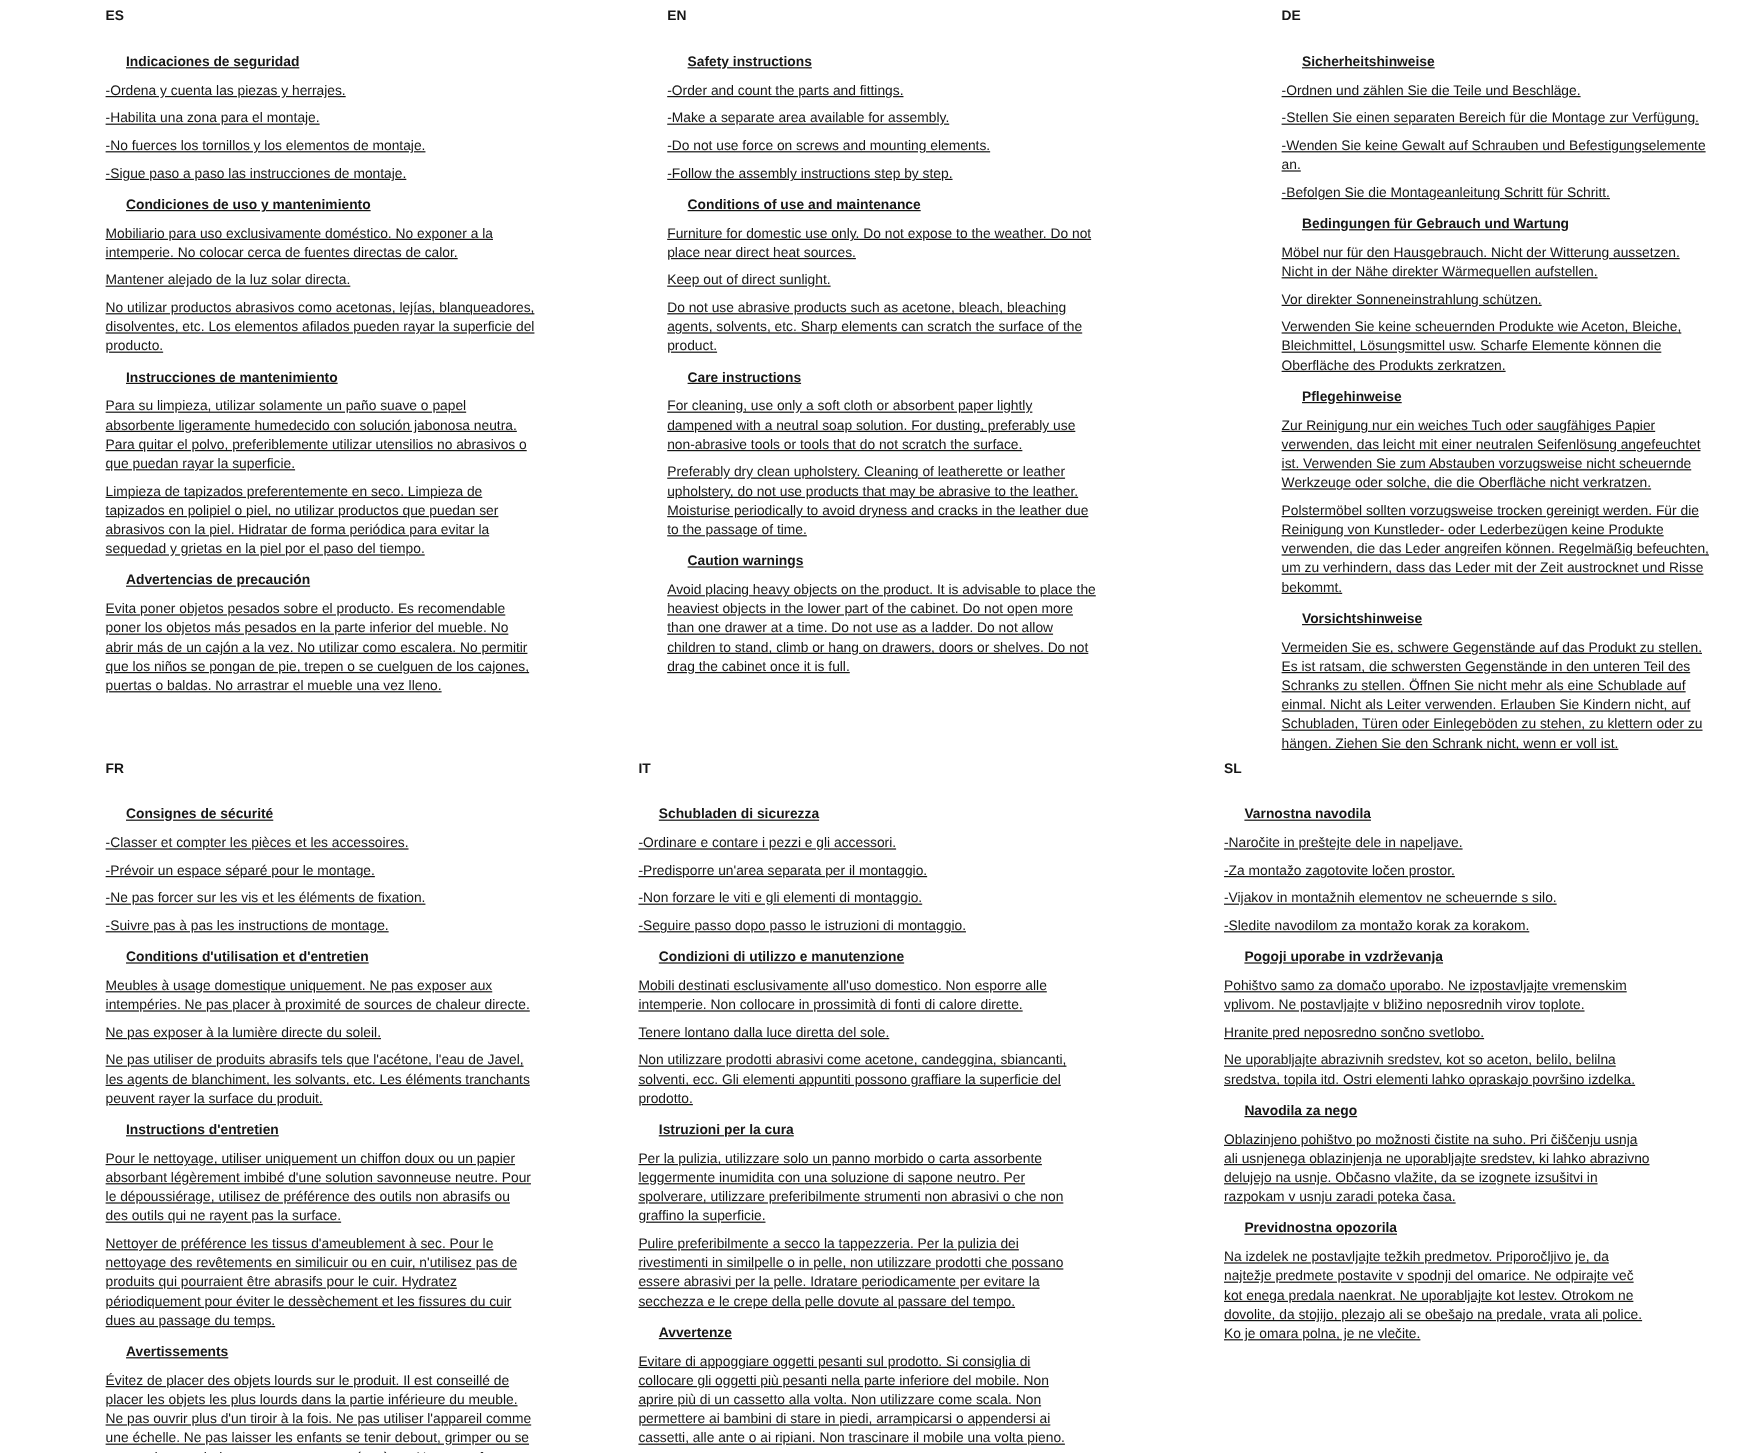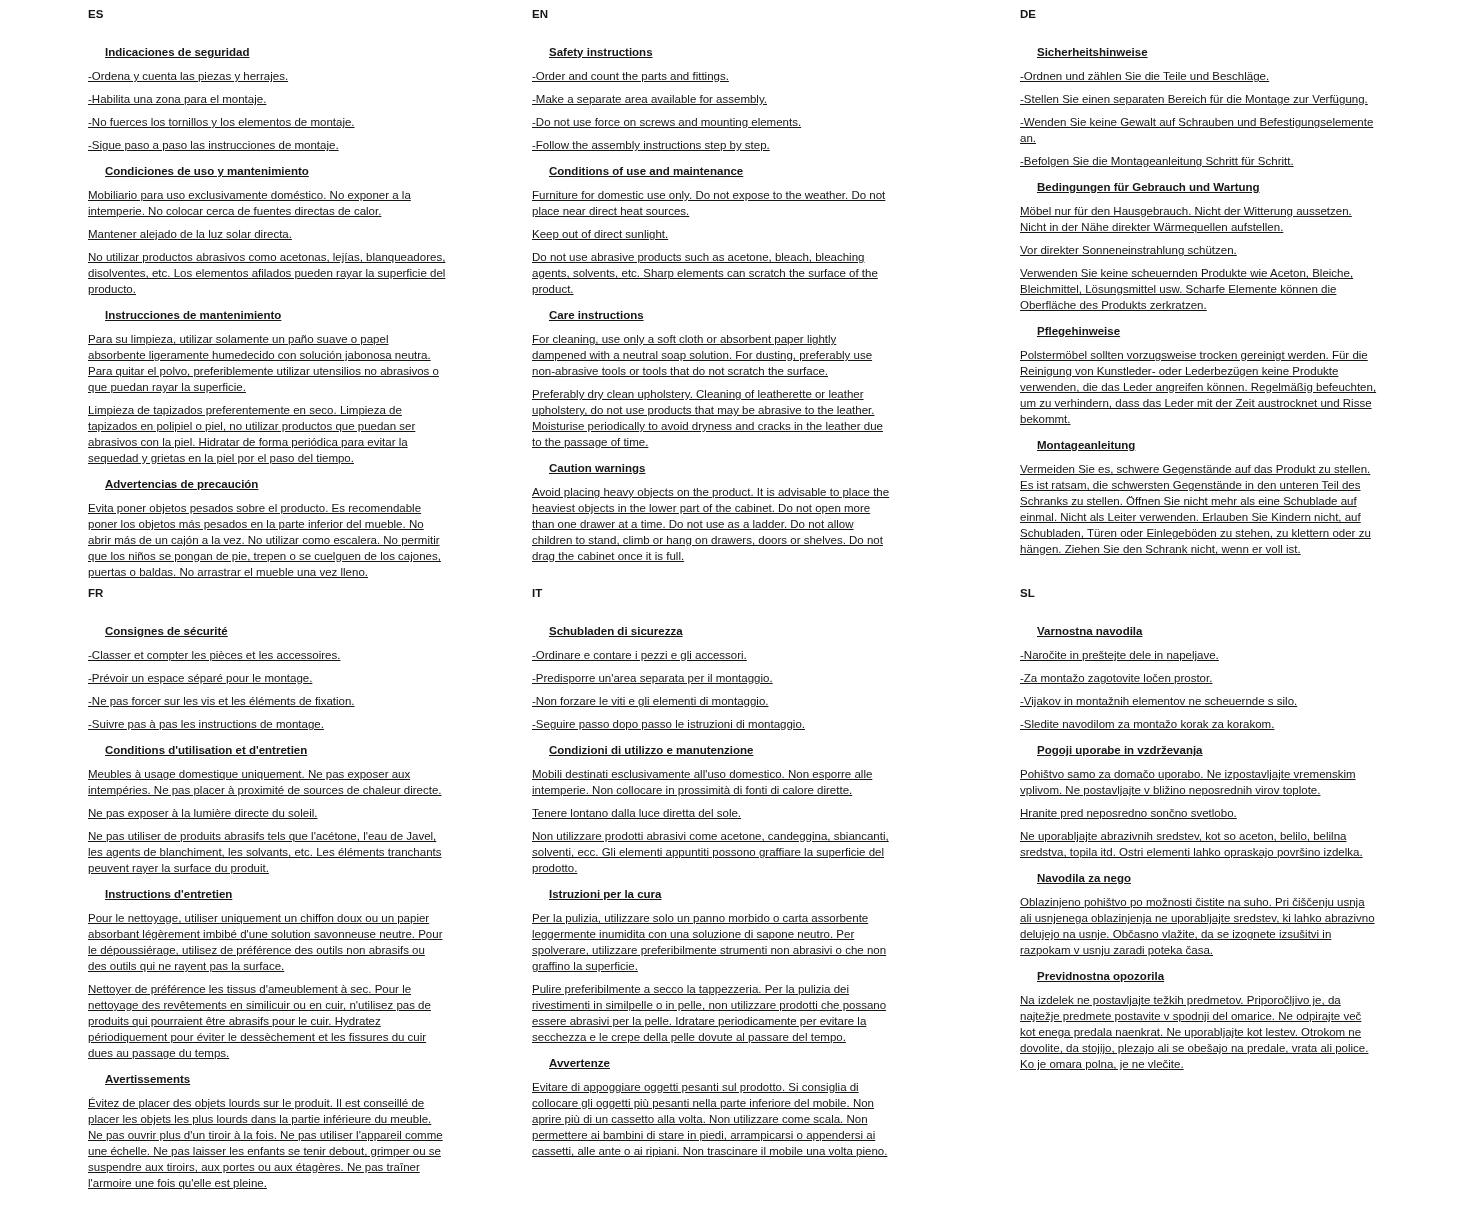--- a/index.html
+++ b/index.html
@@ -14,21 +14,21 @@
     width: 1463px;
     min-height: 1211px;
     box-sizing: border-box;
     padding-top: 8px;
     background: #ffffff;
   }
   .row {
     display: flex;
     align-items: flex-start;
   }
-  .row-top { min-height: 551px; }
+  .row-top { min-height: 551px; gap: 24px; }
   .cell {
     box-sizing: border-box;
     width: 358px;
   }
   .cell-0 { margin-left: 88px; }
   .cell-1 { margin-left: 86px; }
   .cell-2 { margin-left: 130px; }
   .lang-code {
     font-size: 11.5px;
     font-weight: bold;
@@ -94,22 +94,23 @@
         <div class="section-heading">Sicherheitshinweise</div>
         <p class="body-text">-Ordnen und zählen Sie die Teile und Beschläge.</p>
         <p class="body-text">-Stellen Sie einen separaten Bereich für die Montage zur Verfügung.</p>
         <p class="body-text">-Wenden Sie keine Gewalt auf Schrauben und Befestigungselemente an.</p>
         <p class="body-text">-Befolgen Sie die Montageanleitung Schritt für Schritt.</p>
         <div class="section-heading">Bedingungen für Gebrauch und Wartung</div>
         <p class="body-text">Möbel nur für den Hausgebrauch. Nicht der Witterung aussetzen. Nicht in der Nähe direkter Wärmequellen aufstellen.</p>
         <p class="body-text">Vor direkter Sonneneinstrahlung schützen.</p>
         <p class="body-text">Verwenden Sie keine scheuernden Produkte wie Aceton, Bleiche, Bleichmittel, Lösungsmittel usw. Scharfe Elemente können die Oberfläche des Produkts zerkratzen.</p>
         <div class="section-heading">Pflegehinweise</div>
+        <p class="body-text">Zur Reinigung nur ein weiches Tuch oder saugfähiges Papier verwenden, das leicht mit einer neutralen Seifenlösung angefeuchtet ist. Verwenden Sie zum Abstauben vorzugsweise nicht scheuernde Werkzeuge oder solche, die die Oberfläche nicht verkratzen.</p>
         <p class="body-text">Polstermöbel sollten vorzugsweise trocken gereinigt werden. Für die Reinigung von Kunstleder- oder Lederbezügen keine Produkte verwenden, die das Leder angreifen können. Regelmäßig befeuchten, um zu verhindern, dass das Leder mit der Zeit austrocknet und Risse bekommt.</p>
-        <div class="section-heading">Montageanleitung</div>
+        <div class="section-heading">Vorsichtshinweise</div>
         <p class="body-text"> Vermeiden Sie es, schwere Gegenstände auf das Produkt zu stellen. Es ist ratsam, die schwersten Gegenstände in den unteren Teil des Schranks zu stellen. Öffnen Sie nicht mehr als eine Schublade auf einmal. Nicht als Leiter verwenden. Erlauben Sie Kindern nicht, auf Schubladen, Türen oder Einlegeböden zu stehen, zu klettern oder zu hängen. Ziehen Sie den Schrank nicht, wenn er voll ist.</p>
       </div>
     </div>
   <div class="row row-bottom">
       <div class="cell cell-0">
         <div class="lang-code">FR</div>
         <div class="section-heading">Consignes de sécurité</div>
         <p class="body-text">-Classer et compter les pièces et les accessoires.</p>
         <p class="body-text">-Prévoir un espace séparé pour le montage.</p>
         <p class="body-text">-Ne pas forcer sur les vis et les éléments de fixation.</p>

